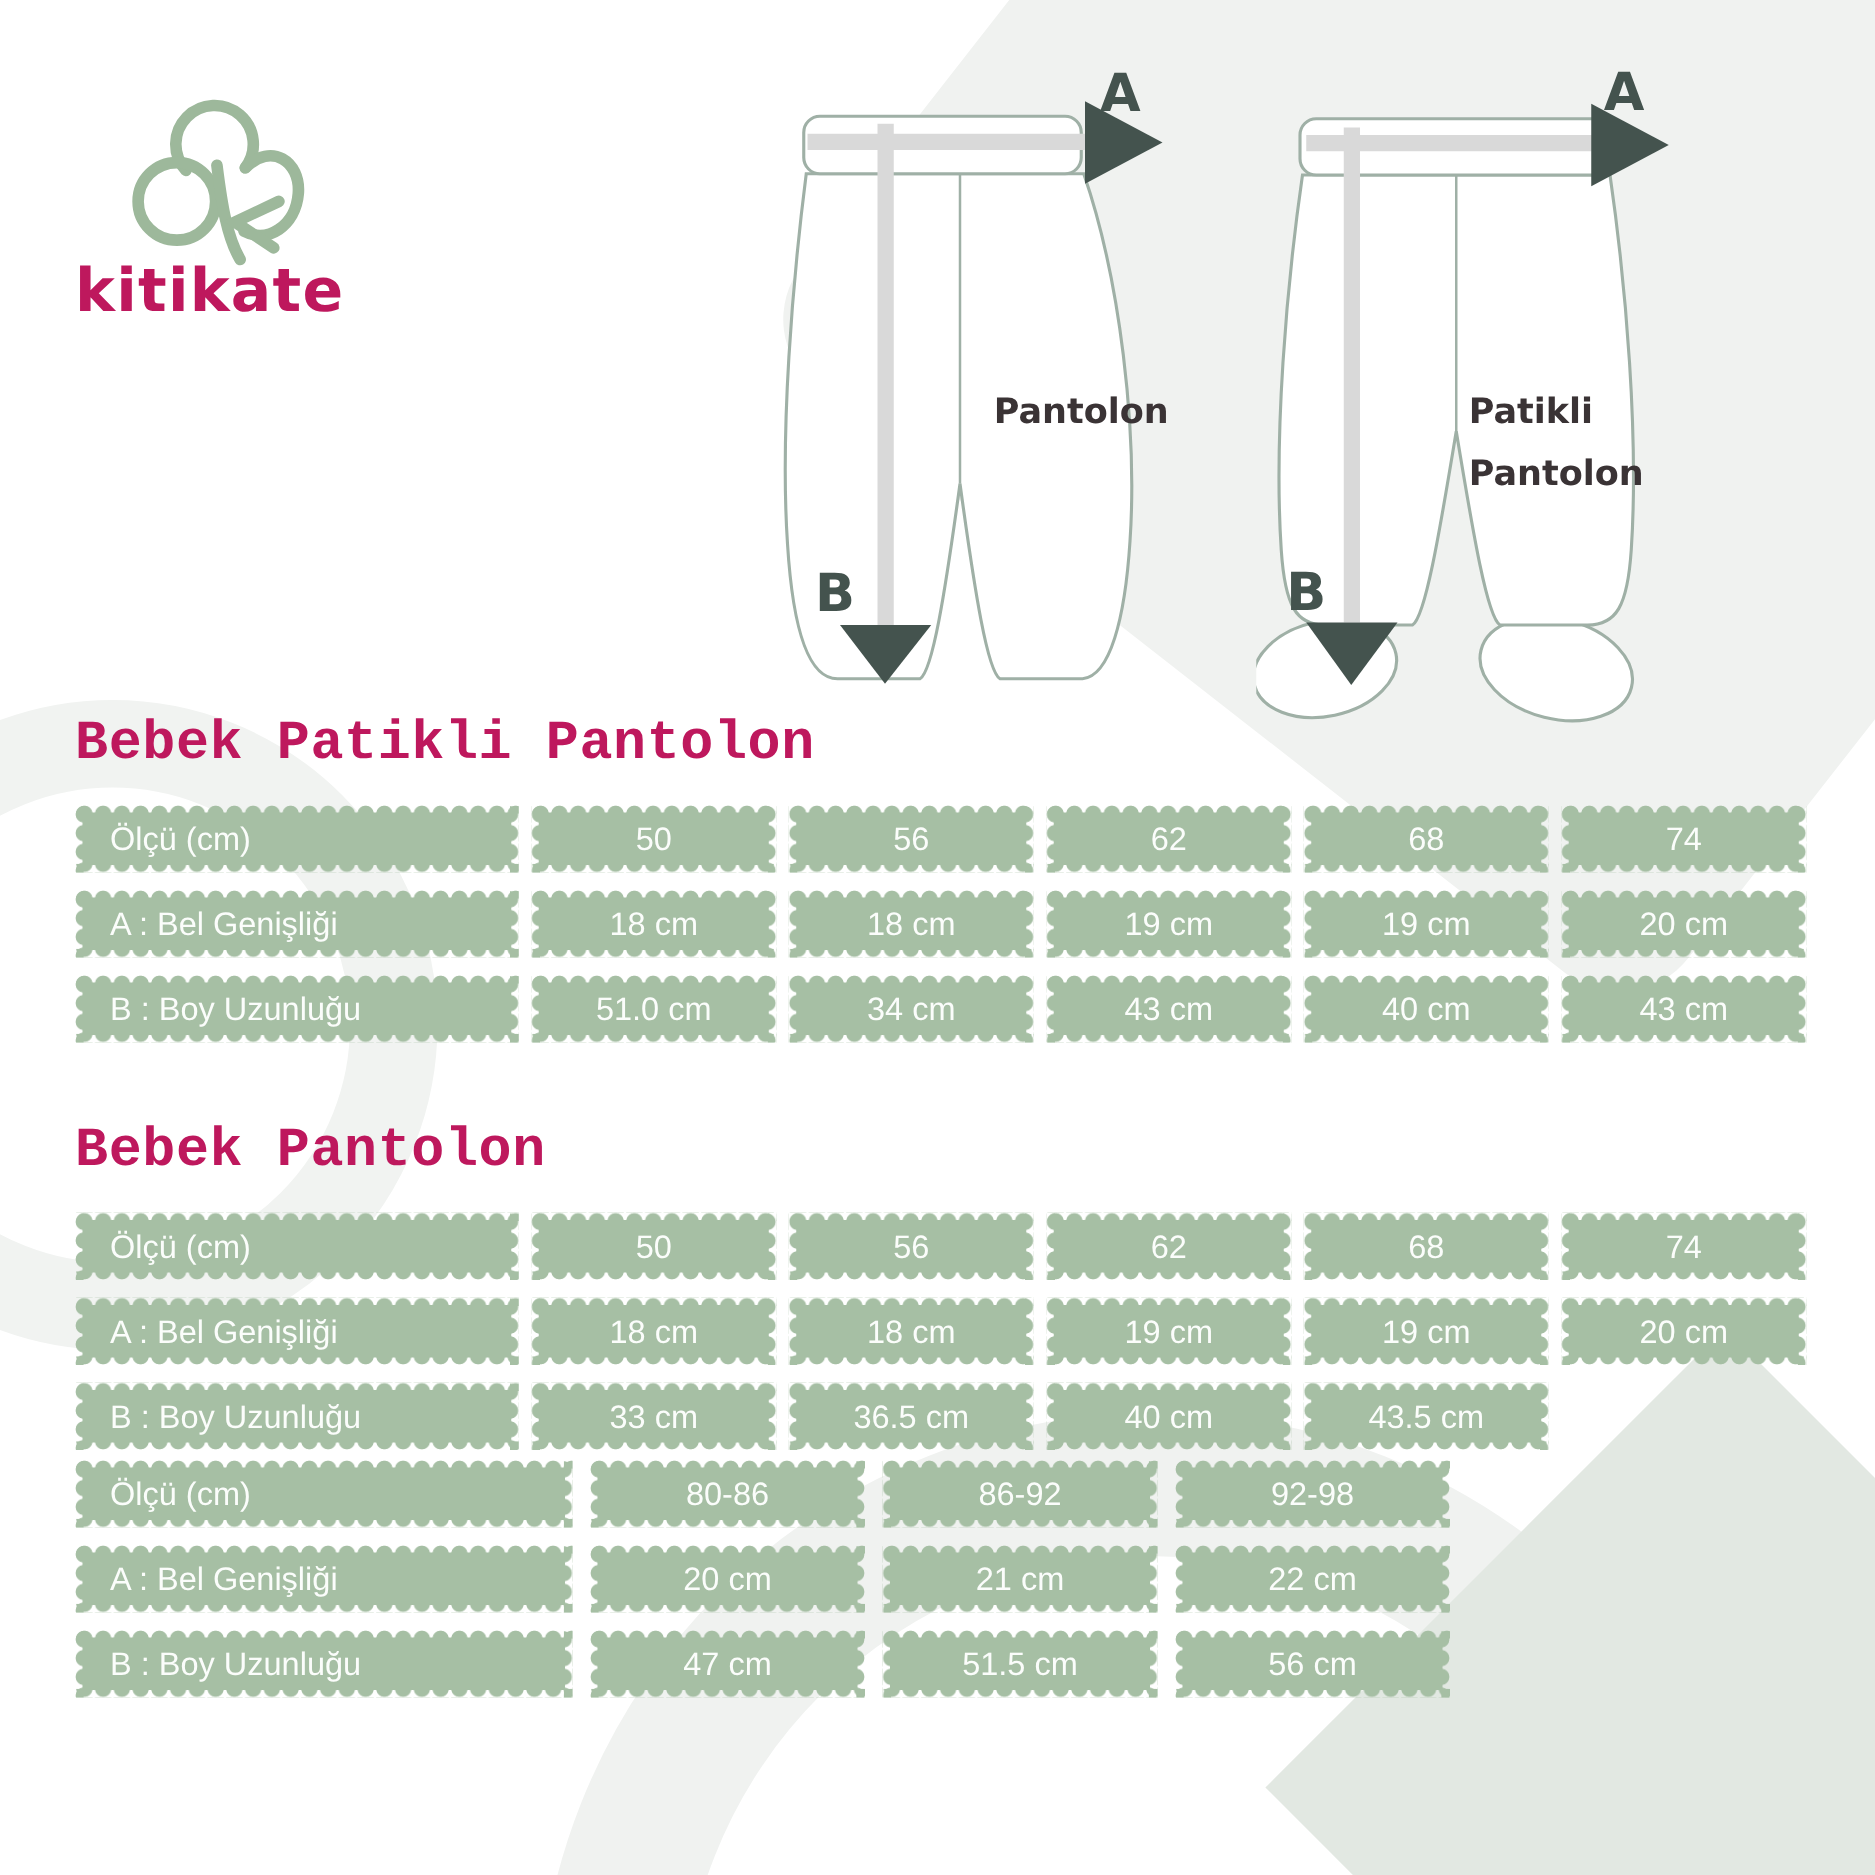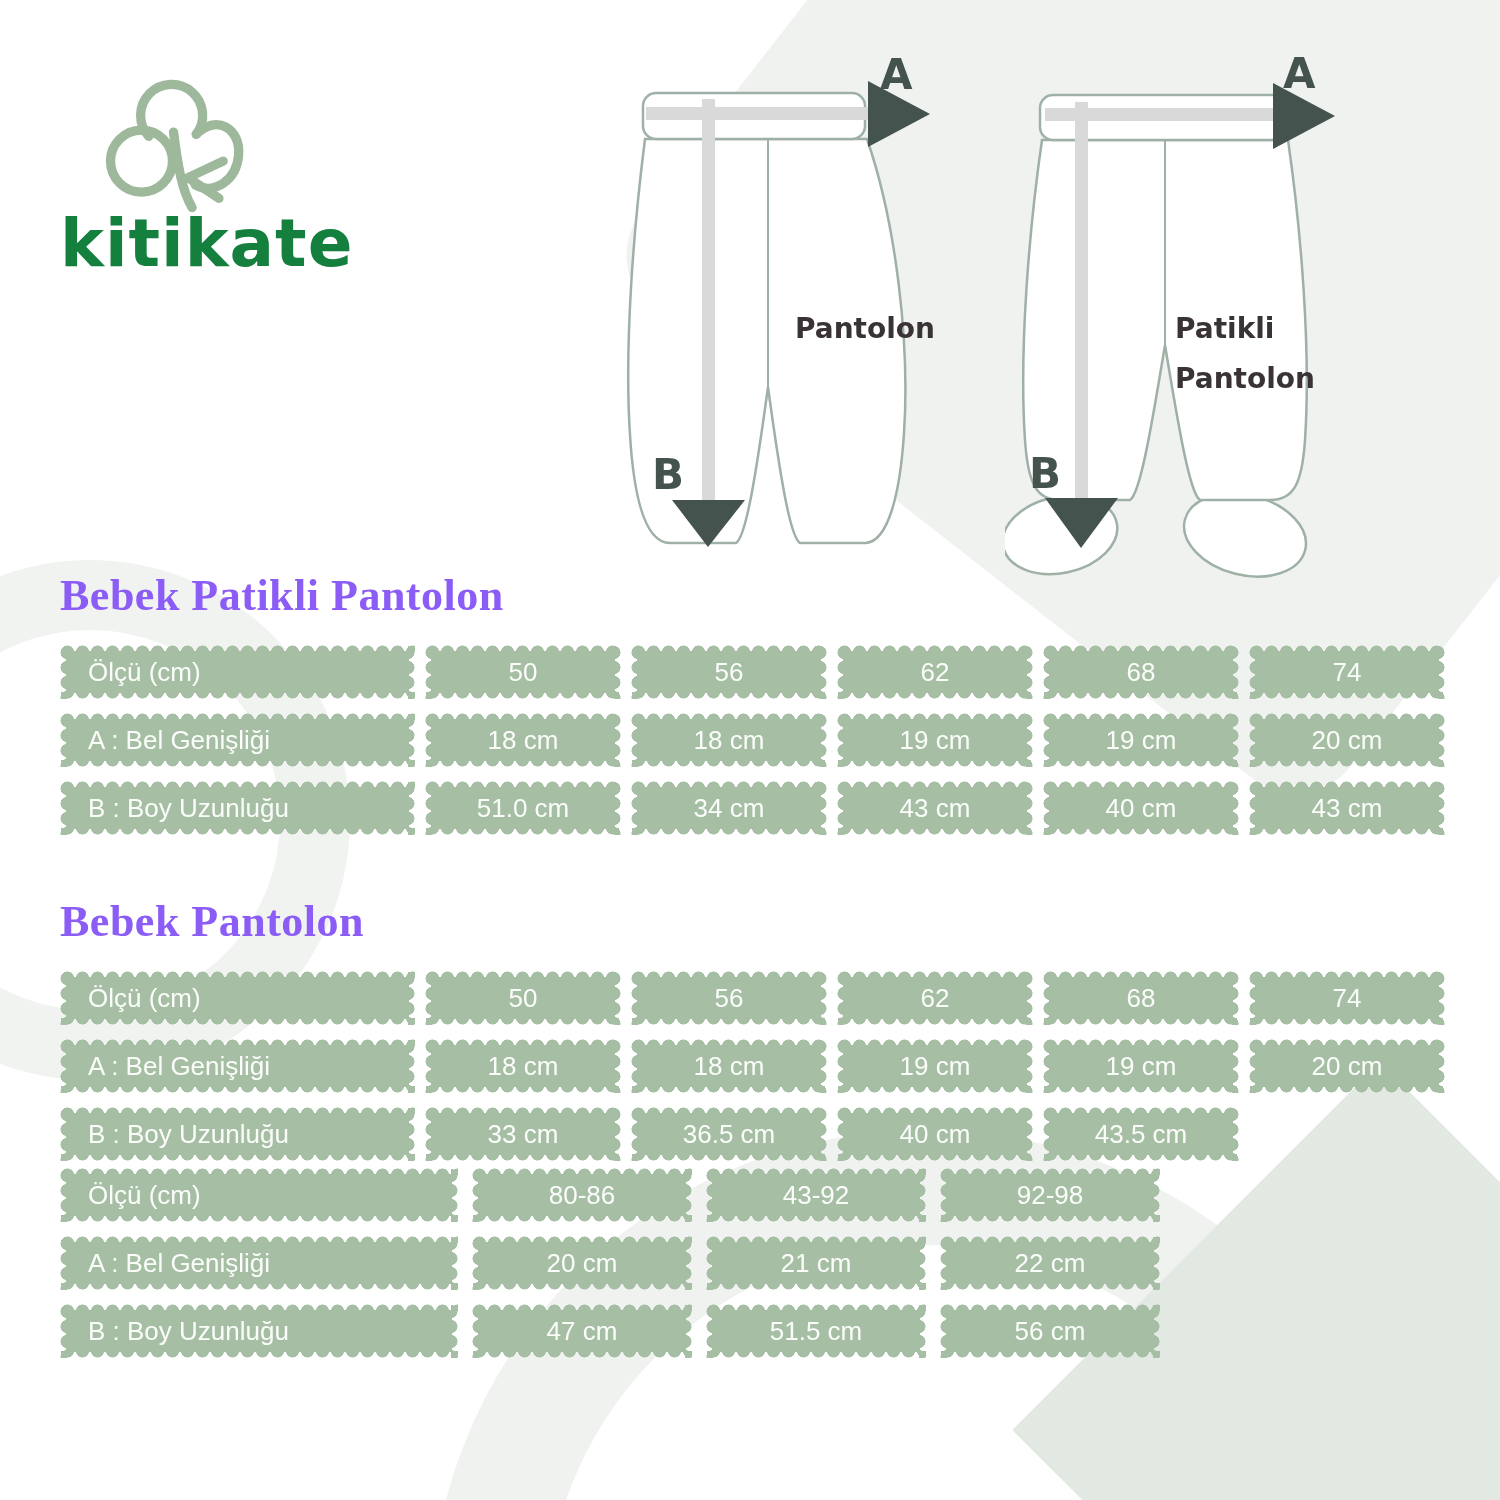--- a/index.html
+++ b/index.html
@@ -12,37 +12,37 @@
   .wm{position:absolute;z-index:0;}
   .wm-band{right:-180px;top:-260px;width:900px;height:900px;background:#f0f2f0;transform:rotate(38deg);border-radius:70px;}
   .wm-ring{left:430px;top:1130px;width:760px;height:760px;border-radius:50%;border:115px solid #f0f2f0;}
   .wm-corner{right:-140px;bottom:-190px;width:520px;height:520px;background:#e2e8e2;transform:rotate(45deg);}
   .wm-left{left:-170px;top:560px;width:380px;height:380px;border-radius:50%;border:70px solid #f1f3f1;}
   
   .layer{position:absolute;z-index:1;}
   
   #logo{left:95px;top:70px;width:155px;height:145px;}
   #wordmark{
-    left:60px;top:205px;font-size:66px;font-weight:800;color:#15803d;
+    left:60px;top:205px;font-size:48px;font-weight:800;color:#be185d;
     letter-spacing:1px;font-family:"DejaVu Sans","Liberation Sans",sans-serif;
   }
   
   .diagram{position:absolute;}
   #diagram-pantolon{left:618px;top:55px;width:345px;height:505px;}
   #diagram-patikli{left:1005px;top:50px;width:350px;height:555px;}
   .diag-label{font-family:"DejaVu Sans","Liberation Sans",sans-serif;font-weight:bold;fill:#3a3335;font-size:28px;}
   .arrow-letter{font-family:"DejaVu Sans","Liberation Sans",sans-serif;font-weight:bold;fill:#44534e;font-size:42px;}
   
   .section{position:absolute;left:60px;}
   #table-1{top:570px;}
   #table-2{top:880px;margin-top:16px;}
   #table-3{top:1168px;}
   .tbl-title{
-    margin:0 0 24px 0;font-size:44px;font-weight:800;color:#8b5cf6;
-    font-family:Liberation Serif, serif;letter-spacing:0.5px;
+    margin:0 0 24px 0;font-size:44px;font-weight:800;color:#be185d;
+    font-family:Liberation Mono, monospace;letter-spacing:0.5px;
   }
   .trow{display:flex;gap:10px;margin-bottom:14px;align-items:center;}
   .stamp{
     --g:#a6bfa4;
     height:54px;display:flex;align-items:center;box-sizing:border-box;
     color:#fbfdfb;font-size:26px;line-height:1;
     background-image:
       radial-gradient(circle 6.6px at 50% 100%, var(--g) 6.2px, transparent 6.8px),
       radial-gradient(circle 6.6px at 50% 0%,   var(--g) 6.2px, transparent 6.8px),
       radial-gradient(circle 6.6px at 100% 50%, var(--g) 6.2px, transparent 6.8px),
@@ -162,21 +162,21 @@
     <div class="stamp val">36.5 cm</div>
     <div class="stamp val">40 cm</div>
     <div class="stamp val">43.5 cm</div>
   </div>
 </div>
 
 <div class="section layer" id="table-3">
   <div class="trow">
     <div class="stamp label">Ölçü (cm)</div>
     <div class="stamp val">80-86</div>
-    <div class="stamp val">43-92</div>
+    <div class="stamp val">86-92</div>
     <div class="stamp val">92-98</div>
   </div>
   <div class="trow">
     <div class="stamp label">A : Bel Genişliği</div>
     <div class="stamp val">20 cm</div>
     <div class="stamp val">21 cm</div>
     <div class="stamp val">22 cm</div>
   </div>
   <div class="trow">
     <div class="stamp label">B : Boy Uzunluğu</div>

